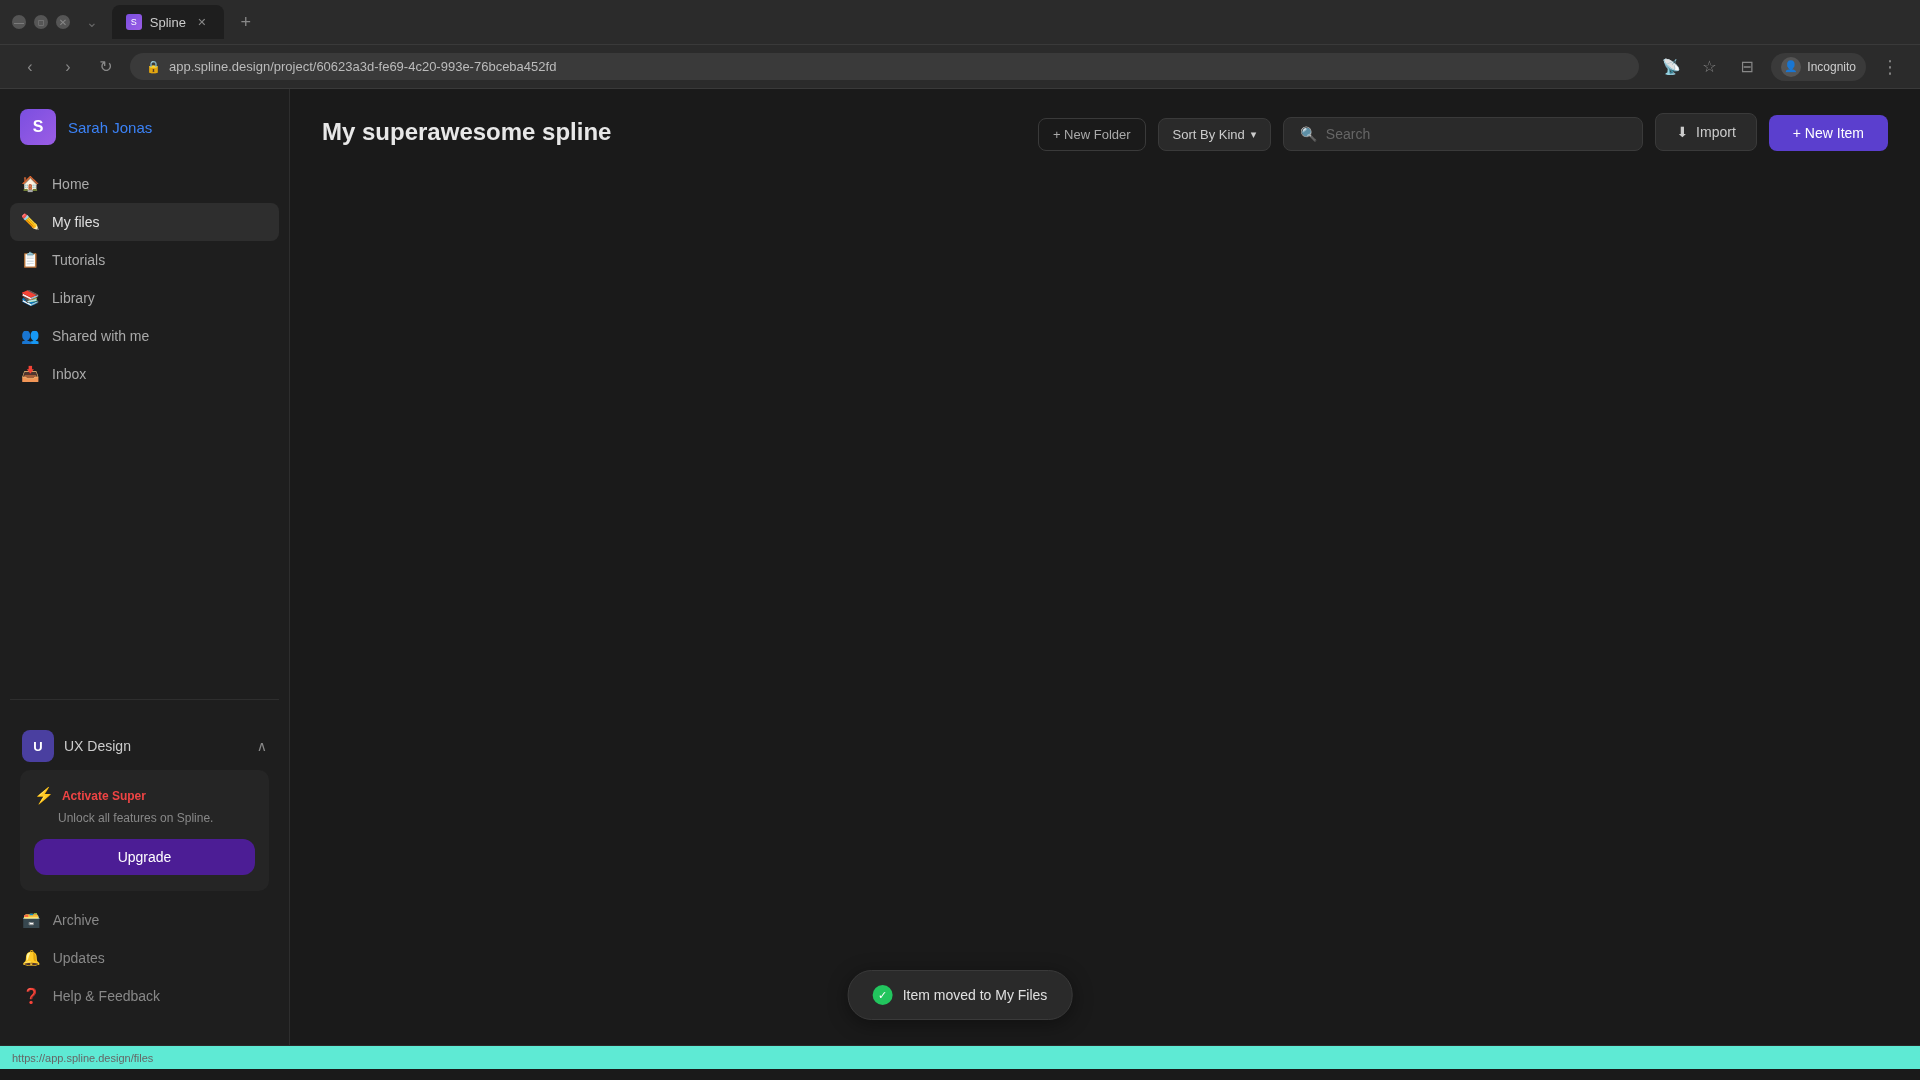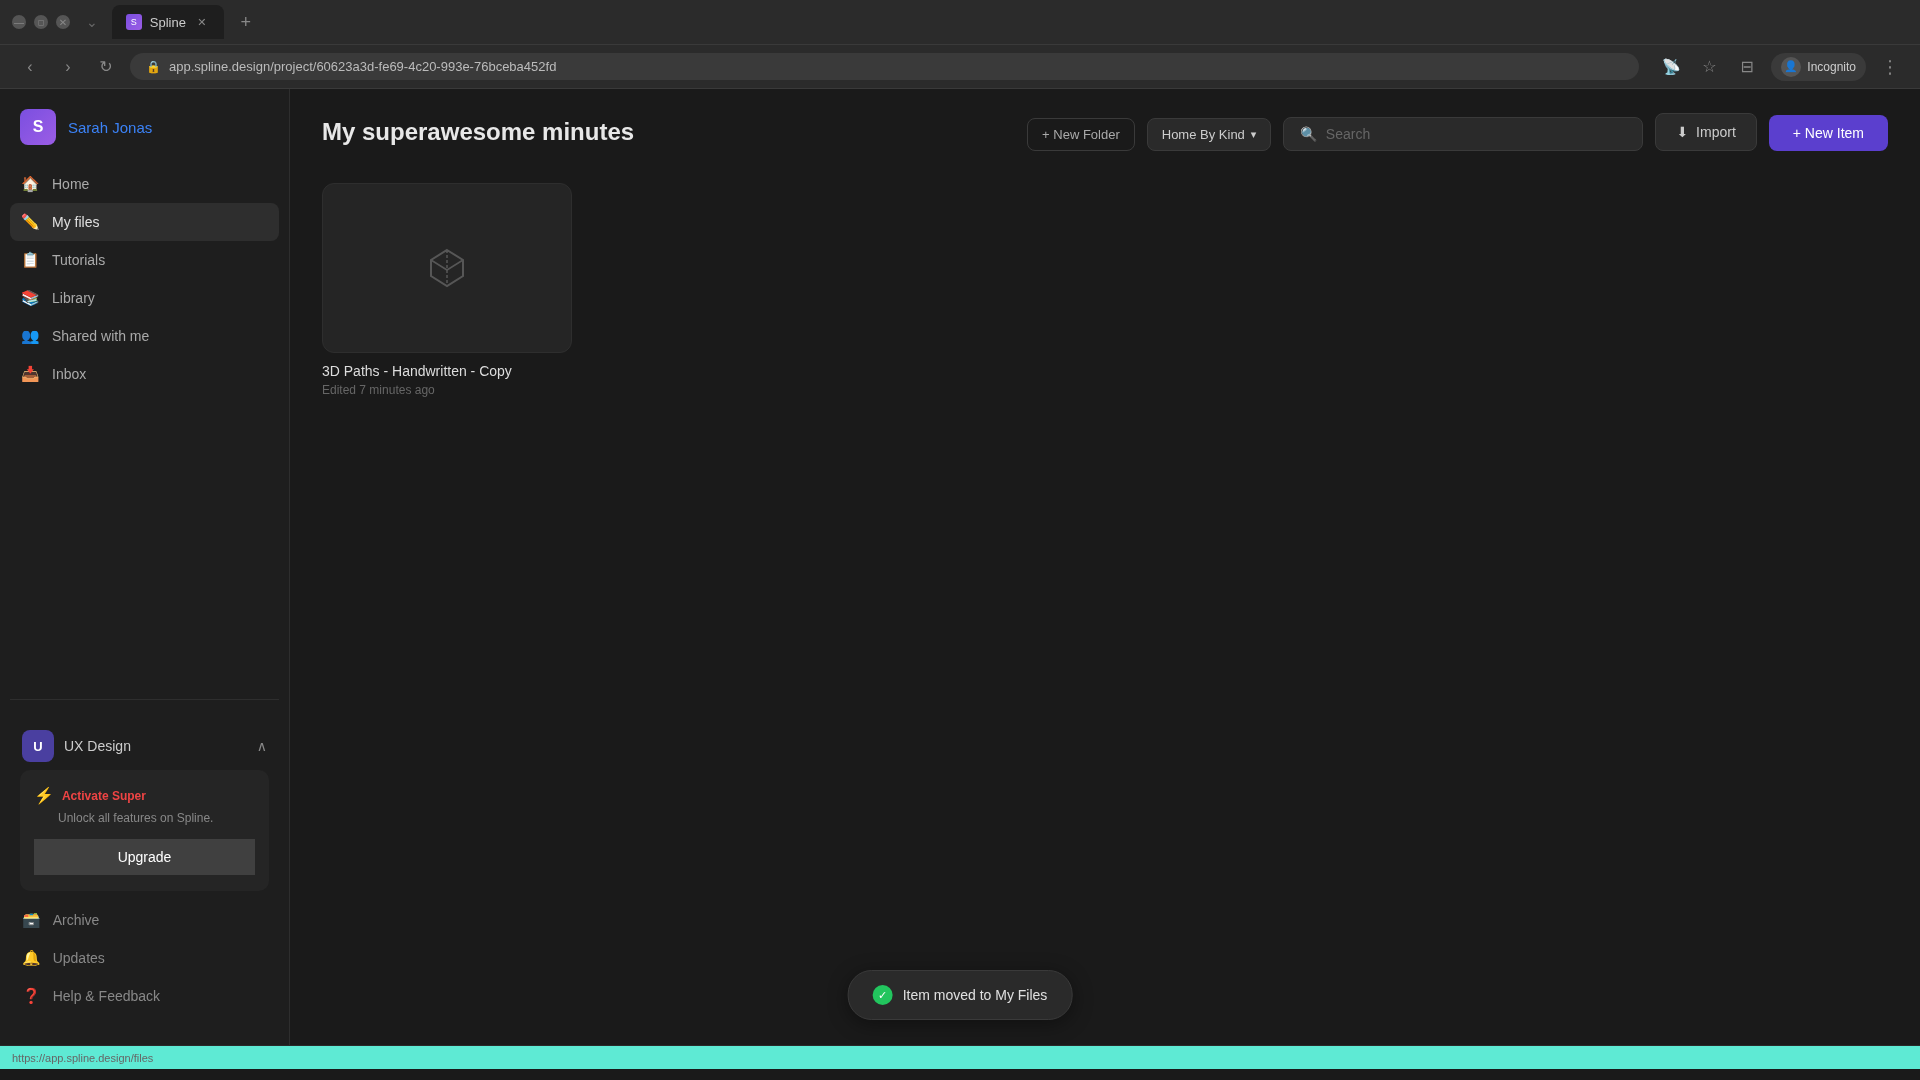--- a/index.html
+++ b/index.html
@@ -259,23 +259,23 @@
     }
     .activate-desc {
       font-size: 12px;
       color: #888;
       margin-bottom: 14px;
       padding-left: 24px;
     }
     .upgrade-btn {
       width: 100%;
       padding: 10px;
-      background: #404040;
+      background: #4c1d95;
       border: none;
-      border-radius: 0;
+      border-radius: 12px;
       color: white;
       font-size: 14px;
       font-weight: 500;
       cursor: pointer;
     }
     .sidebar-bottom {
       padding: 10px;
       margin-top: auto;
     }
     .bottom-nav-item {
@@ -580,53 +580,39 @@
       <div class="bottom-nav-item">
         <span style="font-size:15px;color:#777;">❓</span>
         <span>Help &amp; Feedback</span>
       </div>
     </div>
   </div>
 
   <div class="main-content">
 
     <div class="content-header">
-      <h1 class="project-title">My superawesome minutes</h1>
+      <h1 class="project-title">My superawesome spline</h1>
       <div class="header-actions">
         <button class="new-folder-btn">+ New Folder</button>
         <div class="sort-btn">
-          <span>Home By Kind</span>
+          <span>Sort By Kind</span>
           <span style="font-size:11px;">▾</span>
         </div>
         <div class="search-bar">
           <span style="color:#666;font-size:14px;">🔍</span>
           <span style="color:#666;">Search</span>
         </div>
         <button class="import-btn">
           <span style="font-size:14px;">⬇</span>
           <span>Import</span>
         </button>
         <button class="new-file-btn">+ New Item</button>
       </div>
     </div>
 
-    <div class="file-grid">
-      <div class="file-card">
-        <div class="file-thumbnail">
-
-          <svg class="cube-icon" viewBox="0 0 48 48" fill="none" xmlns="http://www.w3.org/2000/svg">
-            <path d="M24 6L40 16V32L24 42L8 32V16L24 6Z" stroke="#888" stroke-width="2" fill="none"></path>
-            <path d="M24 6L24 42" stroke="#888" stroke-width="1.5" stroke-dasharray="3 2"></path>
-            <path d="M8 16L24 26L40 16" stroke="#888" stroke-width="1.5"></path>
-          </svg>
-        </div>
-        <div class="file-name">3D Paths - Handwritten - Copy</div>
-        <div class="file-meta">Edited 7 minutes ago</div>
-      </div>
-    </div>
   </div>
 </div>
 
 <div class="toast">
   <div class="toast-check">
     <span>✓</span>
   </div>
   <span>Item moved to My Files</span>
 </div>
 

